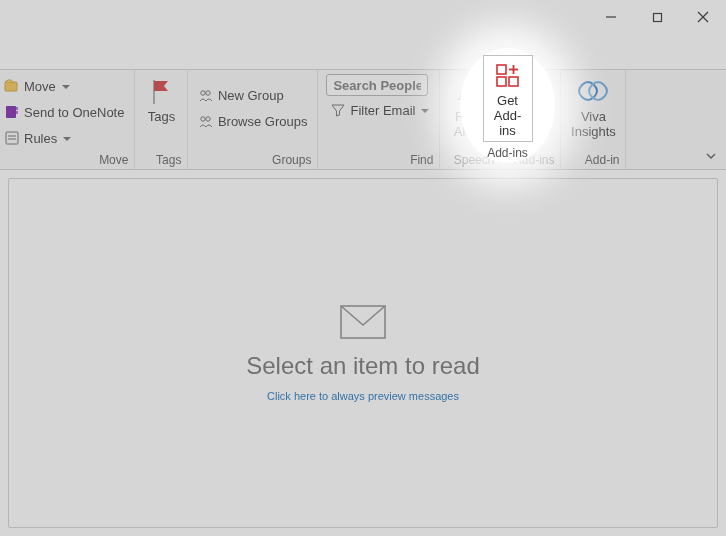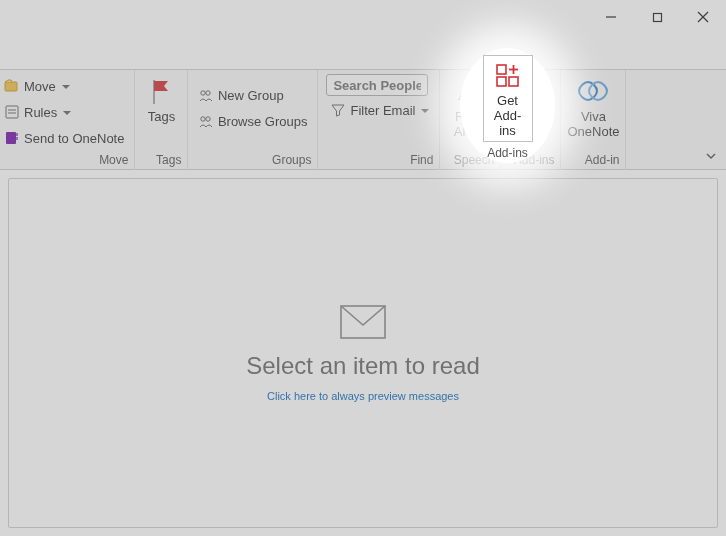--- a/index.html
+++ b/index.html
@@ -207,37 +207,37 @@
                 <rect x="1" y="4" width="12" height="9" rx="1" fill="#f3c14b" stroke="#c79a2a"></rect>
                 <path d="M1 4 l3 -2 h3 l1 2" fill="#f7d77a" stroke="#c79a2a"></path>
               </svg>
           </span>
           <span>Move</span>
           <span class="dd"></span>
         </div>
         <div class="menu-item">
           <span class="tiny-icon">
             <svg viewBox="0 0 16 16">
+                <rect x="2" y="2" width="10" height="12" rx="1" fill="#7719aa"></rect>
+                <rect x="12" y="3" width="2" height="3" fill="#a963d0"></rect>
+                <rect x="12" y="7" width="2" height="3" fill="#a963d0"></rect>
+              </svg>
+          </span>
+          <span>Send to OneNote</span>
+        </div>
+        <div class="menu-item">
+          <span class="tiny-icon">
+            <svg viewBox="0 0 16 16">
                 <rect x="2" y="2" width="12" height="12" rx="1" fill="none" stroke="#666"></rect>
                 <line x1="4" y1="6" x2="12" y2="6" stroke="#666"></line>
                 <line x1="4" y1="9" x2="12" y2="9" stroke="#666"></line>
               </svg>
           </span>
           <span>Rules</span>
           <span class="dd"></span>
-        </div>
-        <div class="menu-item">
-          <span class="tiny-icon">
-            <svg viewBox="0 0 16 16">
-                <rect x="2" y="2" width="10" height="12" rx="1" fill="#7719aa"></rect>
-                <rect x="12" y="3" width="2" height="3" fill="#a963d0"></rect>
-                <rect x="12" y="7" width="2" height="3" fill="#a963d0"></rect>
-              </svg>
-          </span>
-          <span>Send to OneNote</span>
         </div>
       </div>
     </div>
     <div class="group-label">Move</div>
   </div>
 
   <div class="group">
     <div class="group-body">
       <div class="big-btn" style="width:40px;">
         <div class="big-icon">
@@ -326,21 +326,21 @@
   <div class="group">
     <div class="group-body">
       <div class="big-btn" style="width:52px;">
         <div class="big-icon">
           <svg width="30" height="26" viewBox="0 0 30 26">
             <path d="M4 6 q6 -6 12 0 q6 6 0 12 q-6 6 -12 0 q-6 -6 0 -12 Z" fill="none" stroke="#0f6cbd" stroke-width="2"></path>
             <path d="M14 6 q6 -6 12 0 q6 6 0 12 q-6 6 -12 0 q-6 -6 0 -12 Z" fill="none" stroke="#5aa0e0" stroke-width="2"></path>
           </svg>
         </div>
         <span>Viva</span>
-        <span>OneNote</span>
+        <span>Insights</span>
       </div>
     </div>
     <div class="group-label">Add-in</div>
   </div>
 
   <div class="ribbon-collapse">
     <svg width="12" height="12" viewBox="0 0 12 12">
         <path d="M2 4 l4 4 4 -4" fill="none" stroke="#555" stroke-width="1.5"></path>
       </svg>
   </div>

